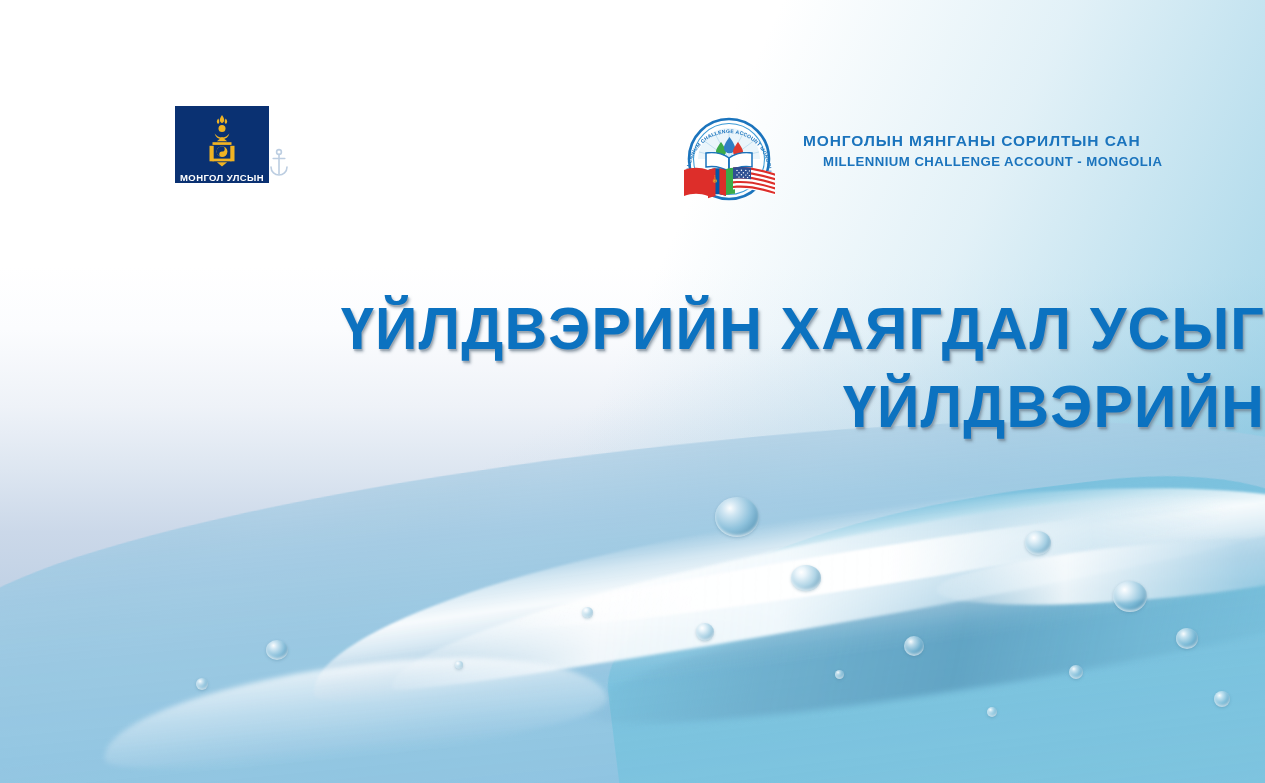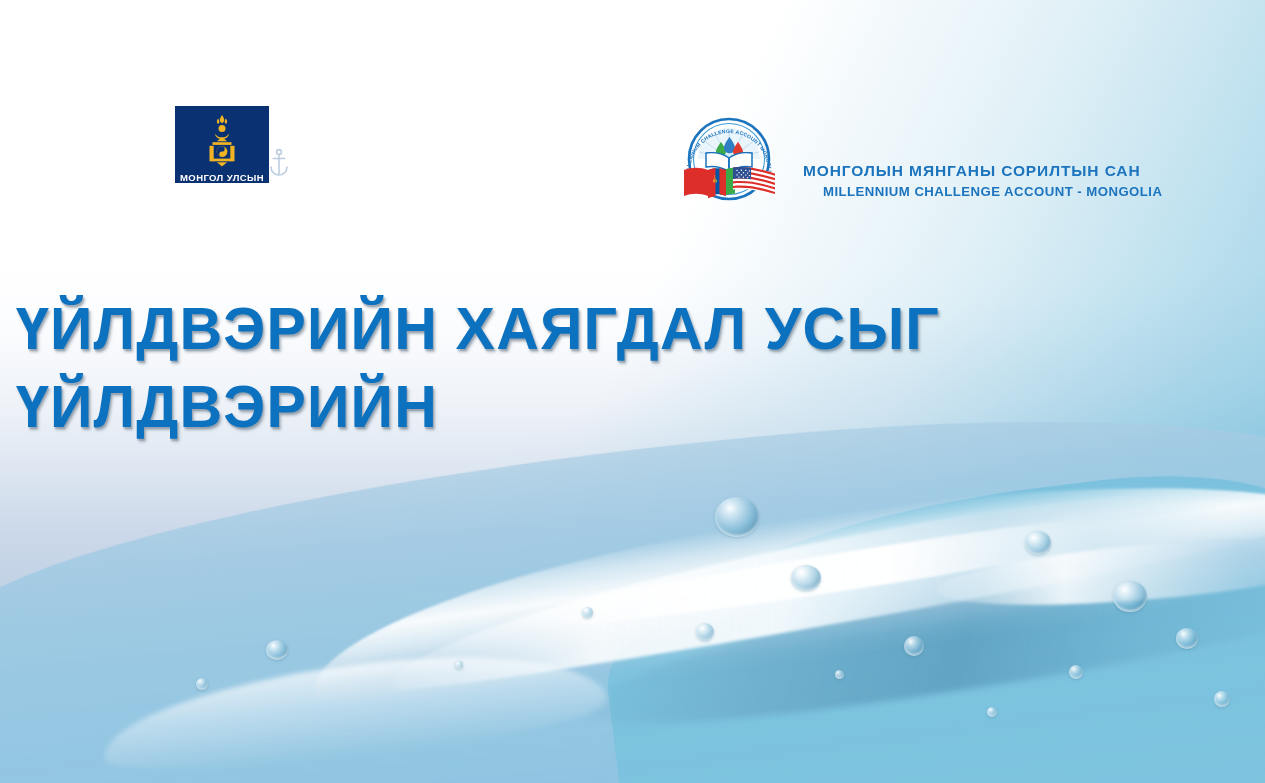--- a/index.html
+++ b/index.html
@@ -263,21 +263,20 @@
     left: 676px;
     top: 112px;
     width: 106px;
     height: 94px;
   }
   .mca-text {
     position: absolute;
     left: 803px;
     top: 133px;
     line-height: 1.0;
-    margin-top: 30px;
   }
   .mca-line1 {
     color: #1b74bd;
     font-size: 15.5px;
     font-weight: bold;
     letter-spacing: 0.9px;
     white-space: nowrap;
   }
   .mca-line2 {
     color: #1b74bd;
@@ -288,21 +287,21 @@
     white-space: nowrap;
     padding-left: 20px;
   }
 
   
   .title-block {
     position: absolute;
     left: 16px;
     right: 0;
     top: 290px;
-    text-align: left;
+    text-align: right;
     pointer-events: none;
   }
   .title-line {
     color: #0c72c0;
     font-size: 59px;
     font-weight: bold;
     line-height: 78px;
     letter-spacing: 1.2px;
     text-shadow:
       2px 3px 3px rgba(108,124,140,0.52),

